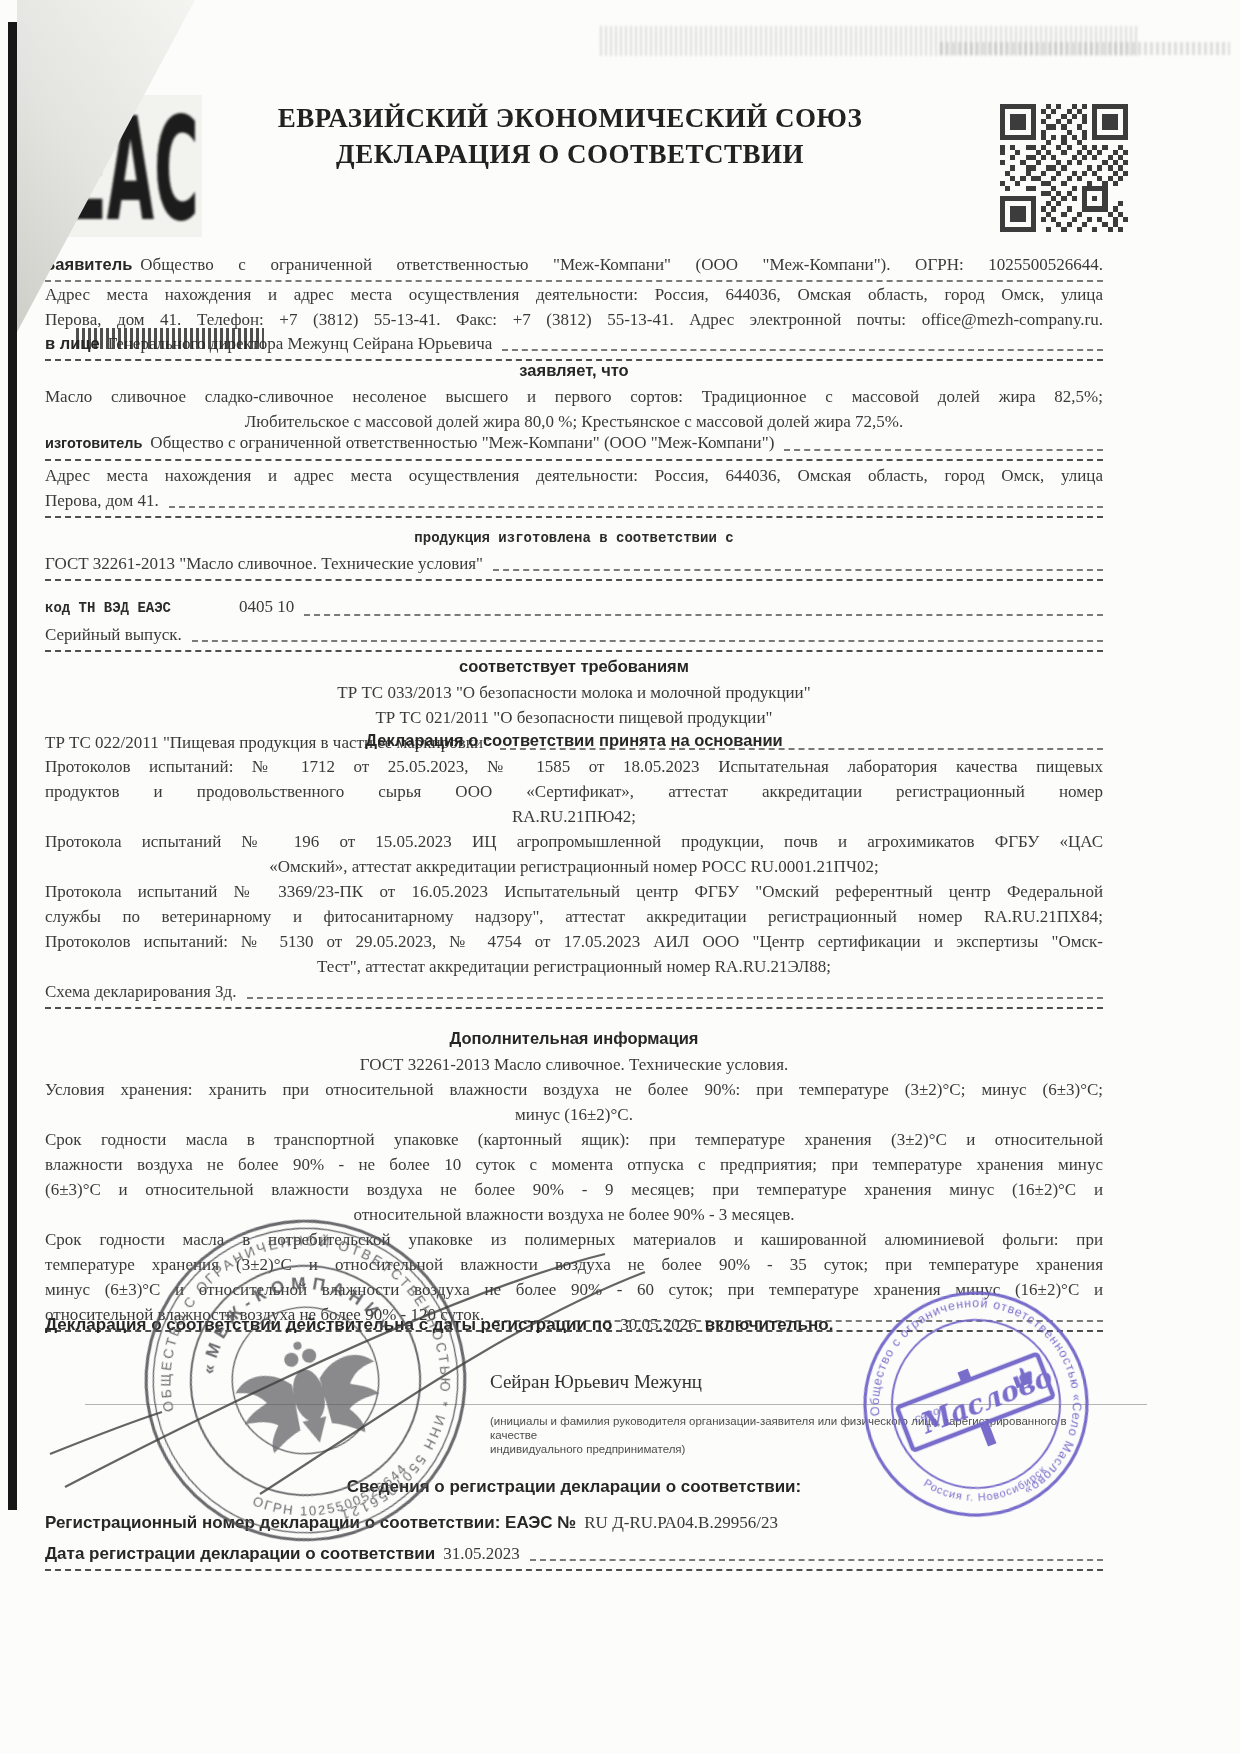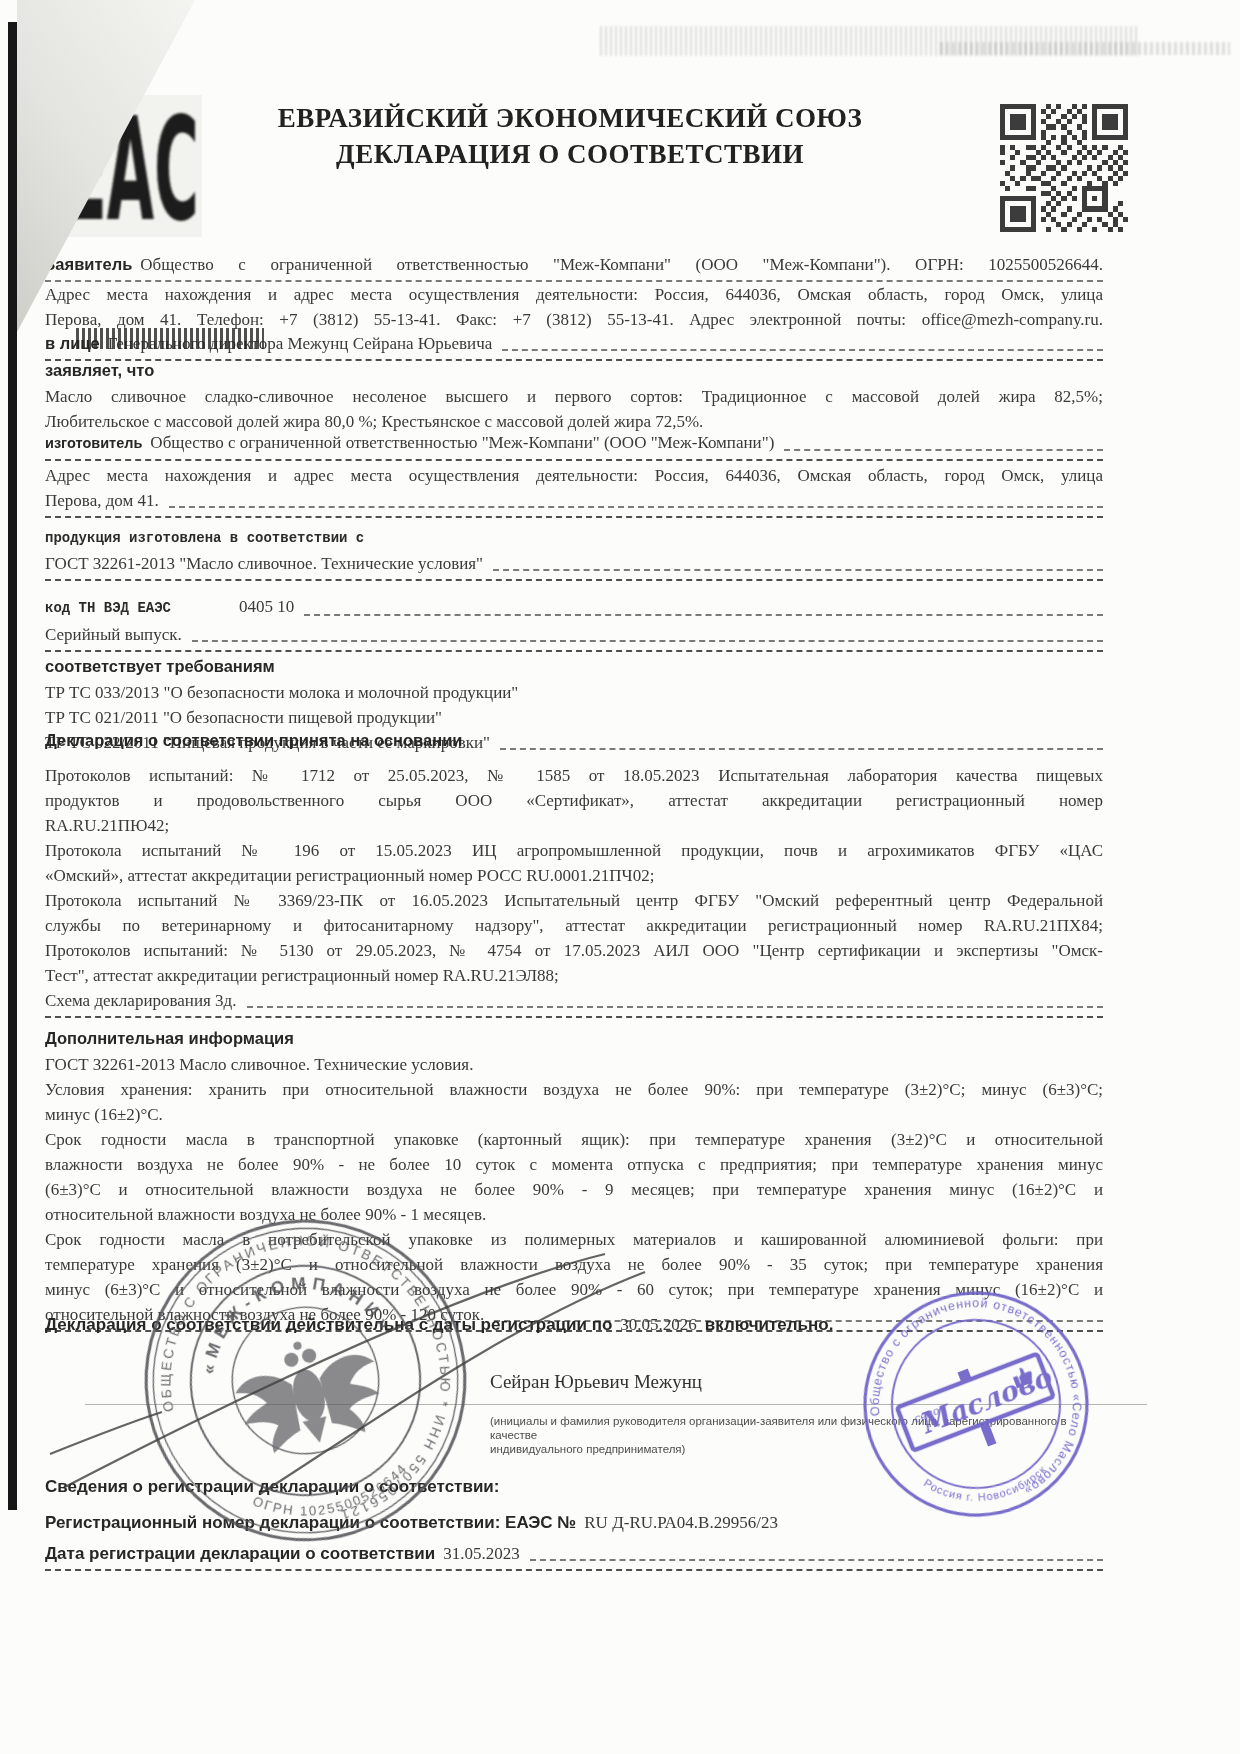--- a/index.html
+++ b/index.html
@@ -1,19 +1,19 @@
 <!DOCTYPE html>
 <html><head>
 <meta charset="utf-8">
 <style>
   html,body{margin:0;padding:0;background:#9a9a9a;}
   .page{position:relative;width:1240px;height:1754px;margin:0 auto;background:#fcfcfa;overflow:hidden;
         font-family:"Liberation Serif",serif;color:#383838;}
   .abs{position:absolute;left:45px;width:1058px;}
-  .line{font-size:17px;line-height:25px;}
+  .line{font-size:17px;line-height:25px;text-align:center;}
   .jl{text-align:justify;text-align-last:justify;}
   .row{display:flex;align-items:baseline;white-space:nowrap;}
   .lbl{font-family:"Liberation Sans",sans-serif;font-weight:bold;color:#272727;font-size:16.5px;}
   .lbl-sm{font-family:Liberation Mono, monospace;font-weight:bold;color:#2b2b2b;font-size:14px;}
   .val{font-family:"Liberation Serif",serif;color:#3a3a3a;}
   .gap{display:inline-block;width:8px;}
   .df{flex:1 1 auto;border-bottom:2px dashed #4f4f4f;opacity:.75;align-self:flex-end;margin:0 0 5px 10px;}
   .ul{border-bottom:2px dashed #4f4f4f;padding-bottom:3px;}
   .softul{border-bottom:2px dashed rgba(79,79,79,.75);padding-bottom:3px;}
   .title{position:absolute;left:240px;top:100px;width:660px;text-align:center;
@@ -147,21 +147,21 @@
     <div class="line val">ТР ТС 033/2013 "О безопасности молока и молочной продукции"</div>
     <div class="line val">ТР ТС 021/2011 "О безопасности пищевой продукции"</div>
     <div class="row line">
         <span class="val">ТР ТС 022/2011 "Пищевая продукция в части ее маркировки"</span>
         <span class="df"></span>
       </div>
   </div>
 
   <div class="abs" style="top:728px">
     <div class="line lbl">Декларация о соответствии принята на основании</div>
-    <div class="line jl val" style="margin-top:10px">Протоколов испытаний: № 1712 от 25.05.2023, № 1585 от 18.05.2023 Испытательная лаборатория качества пищевых</div>
+    <div class="line jl val" style="margin-top:1px">Протоколов испытаний: № 1712 от 25.05.2023, № 1585 от 18.05.2023 Испытательная лаборатория качества пищевых</div>
     <div class="line jl val">продуктов и продовольственного сырья ООО «Сертификат», аттестат аккредитации регистрационный номер</div>
     <div class="line val">RA.RU.21ПЮ42;</div>
     <div class="line jl val">Протокола испытаний № 196 от 15.05.2023 ИЦ агропромышленной продукции, почв и агрохимикатов ФГБУ «ЦАС</div>
     <div class="line val">«Омский», аттестат аккредитации регистрационный номер РОСС RU.0001.21ПЧ02;</div>
     <div class="line jl val">Протокола испытаний № 3369/23-ПК от 16.05.2023 Испытательный центр ФГБУ "Омский референтный центр Федеральной</div>
     <div class="line jl val">службы по ветеринарному и фитосанитарному надзору", аттестат аккредитации регистрационный номер RA.RU.21ПХ84;</div>
     <div class="line jl val">Протоколов испытаний: № 5130 от 29.05.2023, № 4754 от 17.05.2023 АИЛ ООО "Центр сертификации и экспертизы "Омск-</div>
     <div class="line val">Тест", аттестат аккредитации регистрационный номер RA.RU.21ЭЛ88;</div>
     <div class="row line ul">
         <span class="val">Схема декларирования 3д.</span>
@@ -170,21 +170,21 @@
   </div>
 
   <div class="abs" style="top:1026px">
     <div class="line lbl">Дополнительная информация</div>
     <div class="line val" style="margin-top:1px">ГОСТ 32261-2013 Масло сливочное. Технические условия.</div>
     <div class="line jl val">Условия хранения: хранить при относительной влажности воздуха не более 90%: при температуре (3±2)°С; минус (6±3)°С;</div>
     <div class="line val">минус (16±2)°С.</div>
     <div class="line jl val">Срок годности масла в транспортной упаковке (картонный ящик): при температуре хранения (3±2)°С и относительной</div>
     <div class="line jl val">влажности воздуха не более 90%  - не более 10 суток с момента отпуска с предприятия; при температуре хранения минус</div>
     <div class="line jl val">(6±3)°С и относительной влажности воздуха не более 90% - 9 месяцев; при температуре хранения минус (16±2)°С и</div>
-    <div class="line val">относительной влажности воздуха не более 90% - 1 месяцев.</div>
+    <div class="line val">относительной влажности воздуха не более 90% - 3 месяцев.</div>
     <div class="line jl val">Срок годности масла в потребительской упаковке из полимерных материалов и кашированной алюминиевой фольги: при</div>
     <div class="line jl val">температуре хранения (3±2)°С и относительной влажности воздуха не более 90% - 35 суток; при температуре хранения</div>
     <div class="line jl val">минус (6±3)°С и относительной влажности воздуха не более 90% - 60 суток; при температуре хранения минус (16±2)°С и</div>
     <div class="row line ul">
         <span class="val">относительной влажности воздуха не более 90% - 120 суток.</span>
         <span class="df"></span>
       </div>
   </div>
 
   <div class="abs" style="top:1312px">

